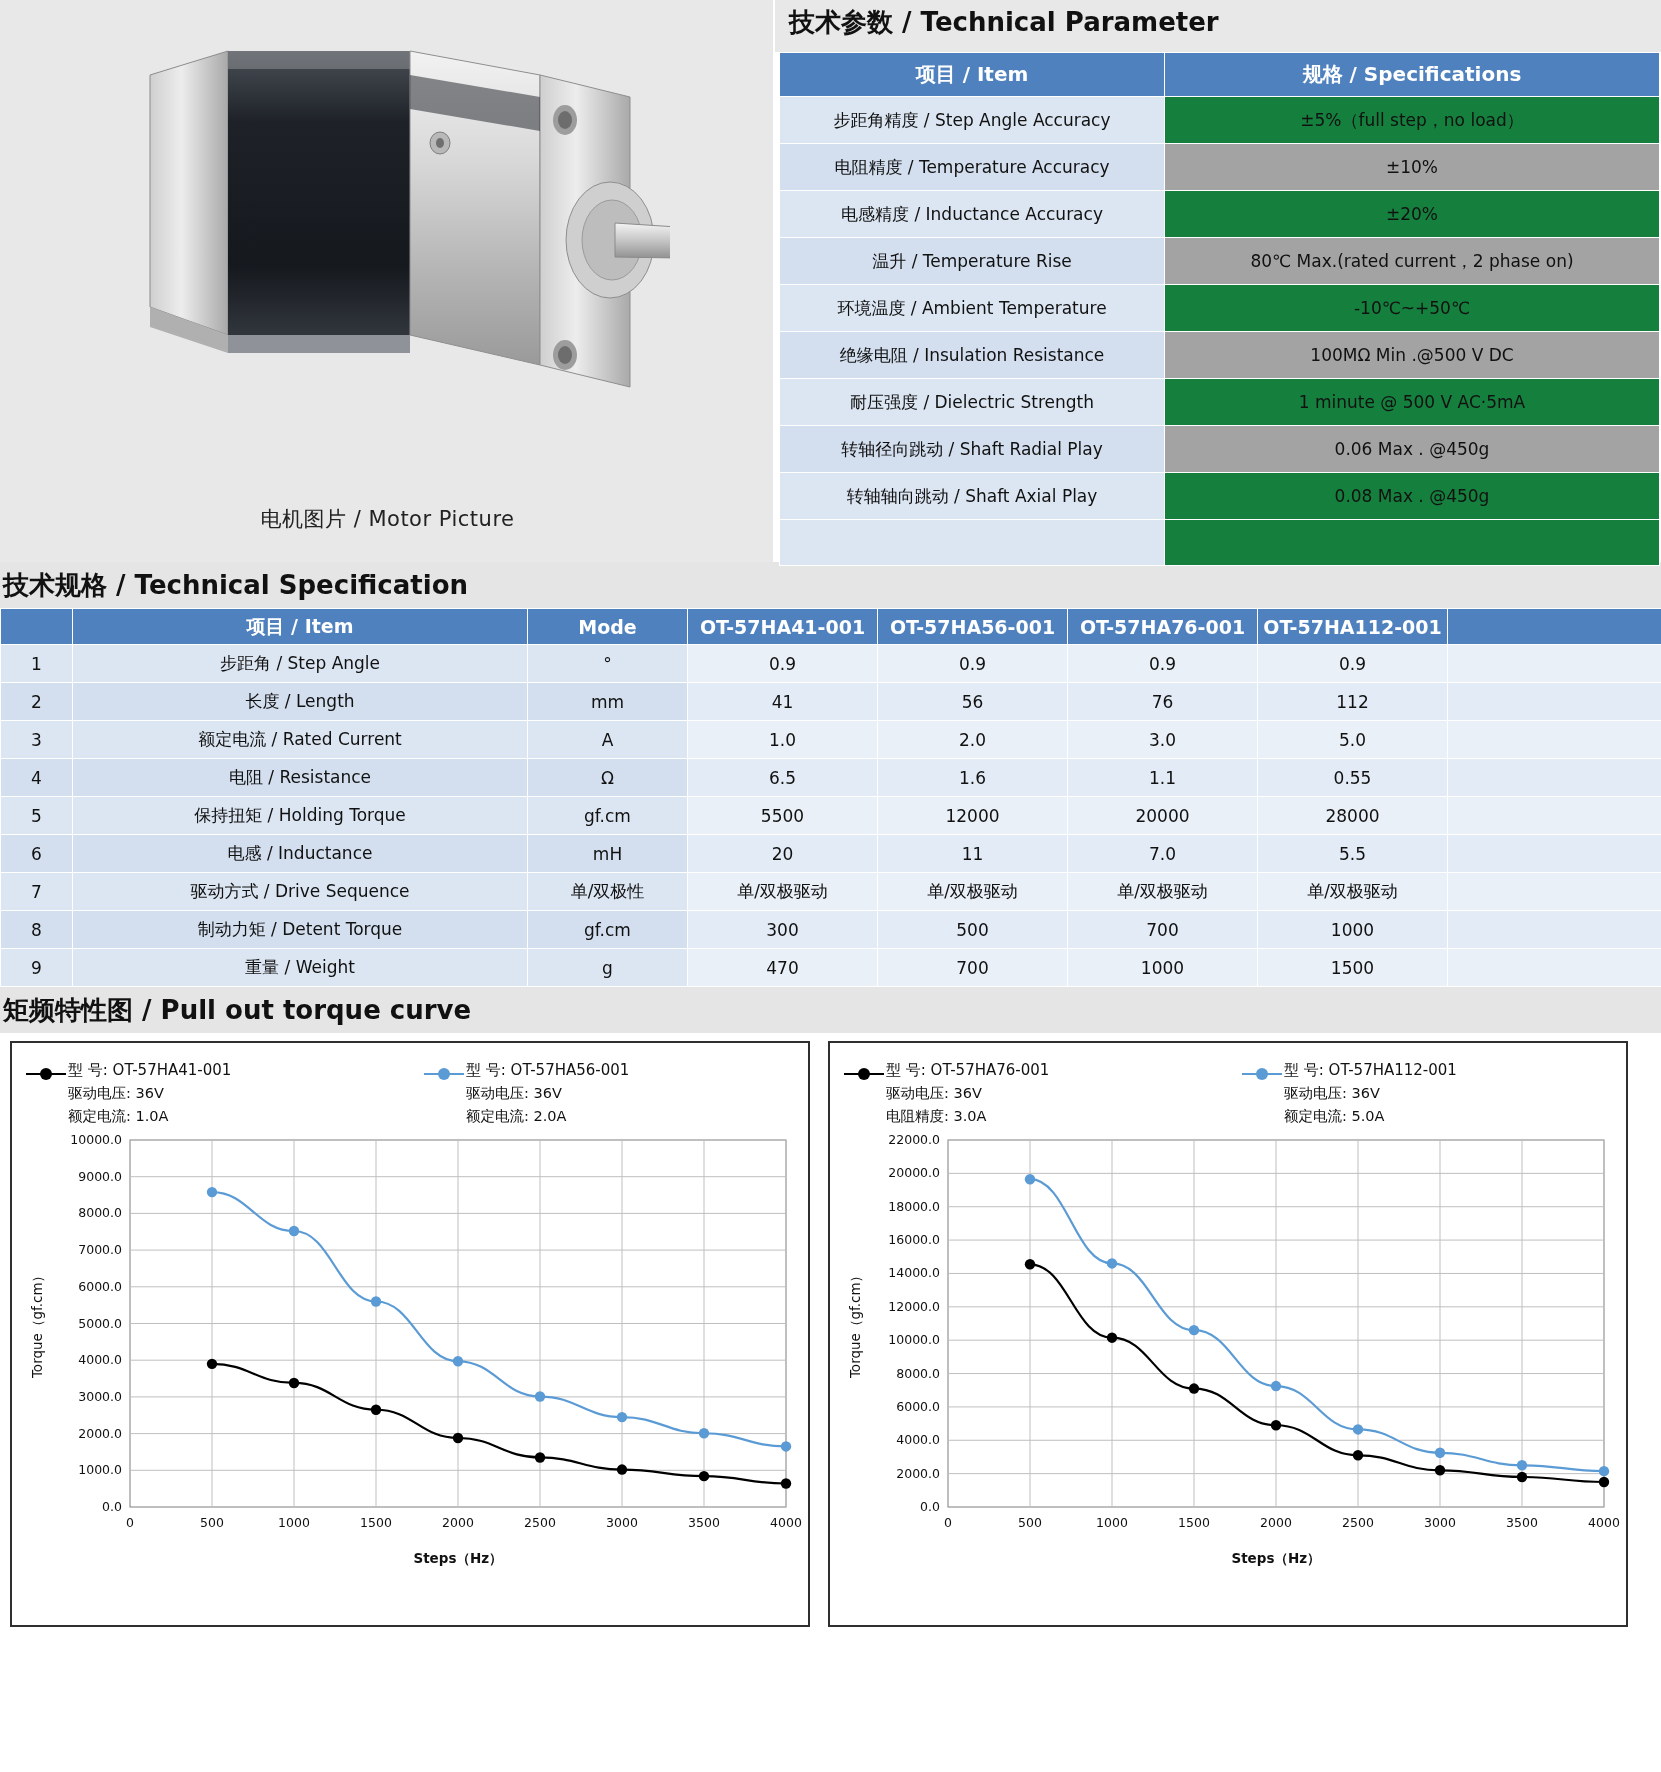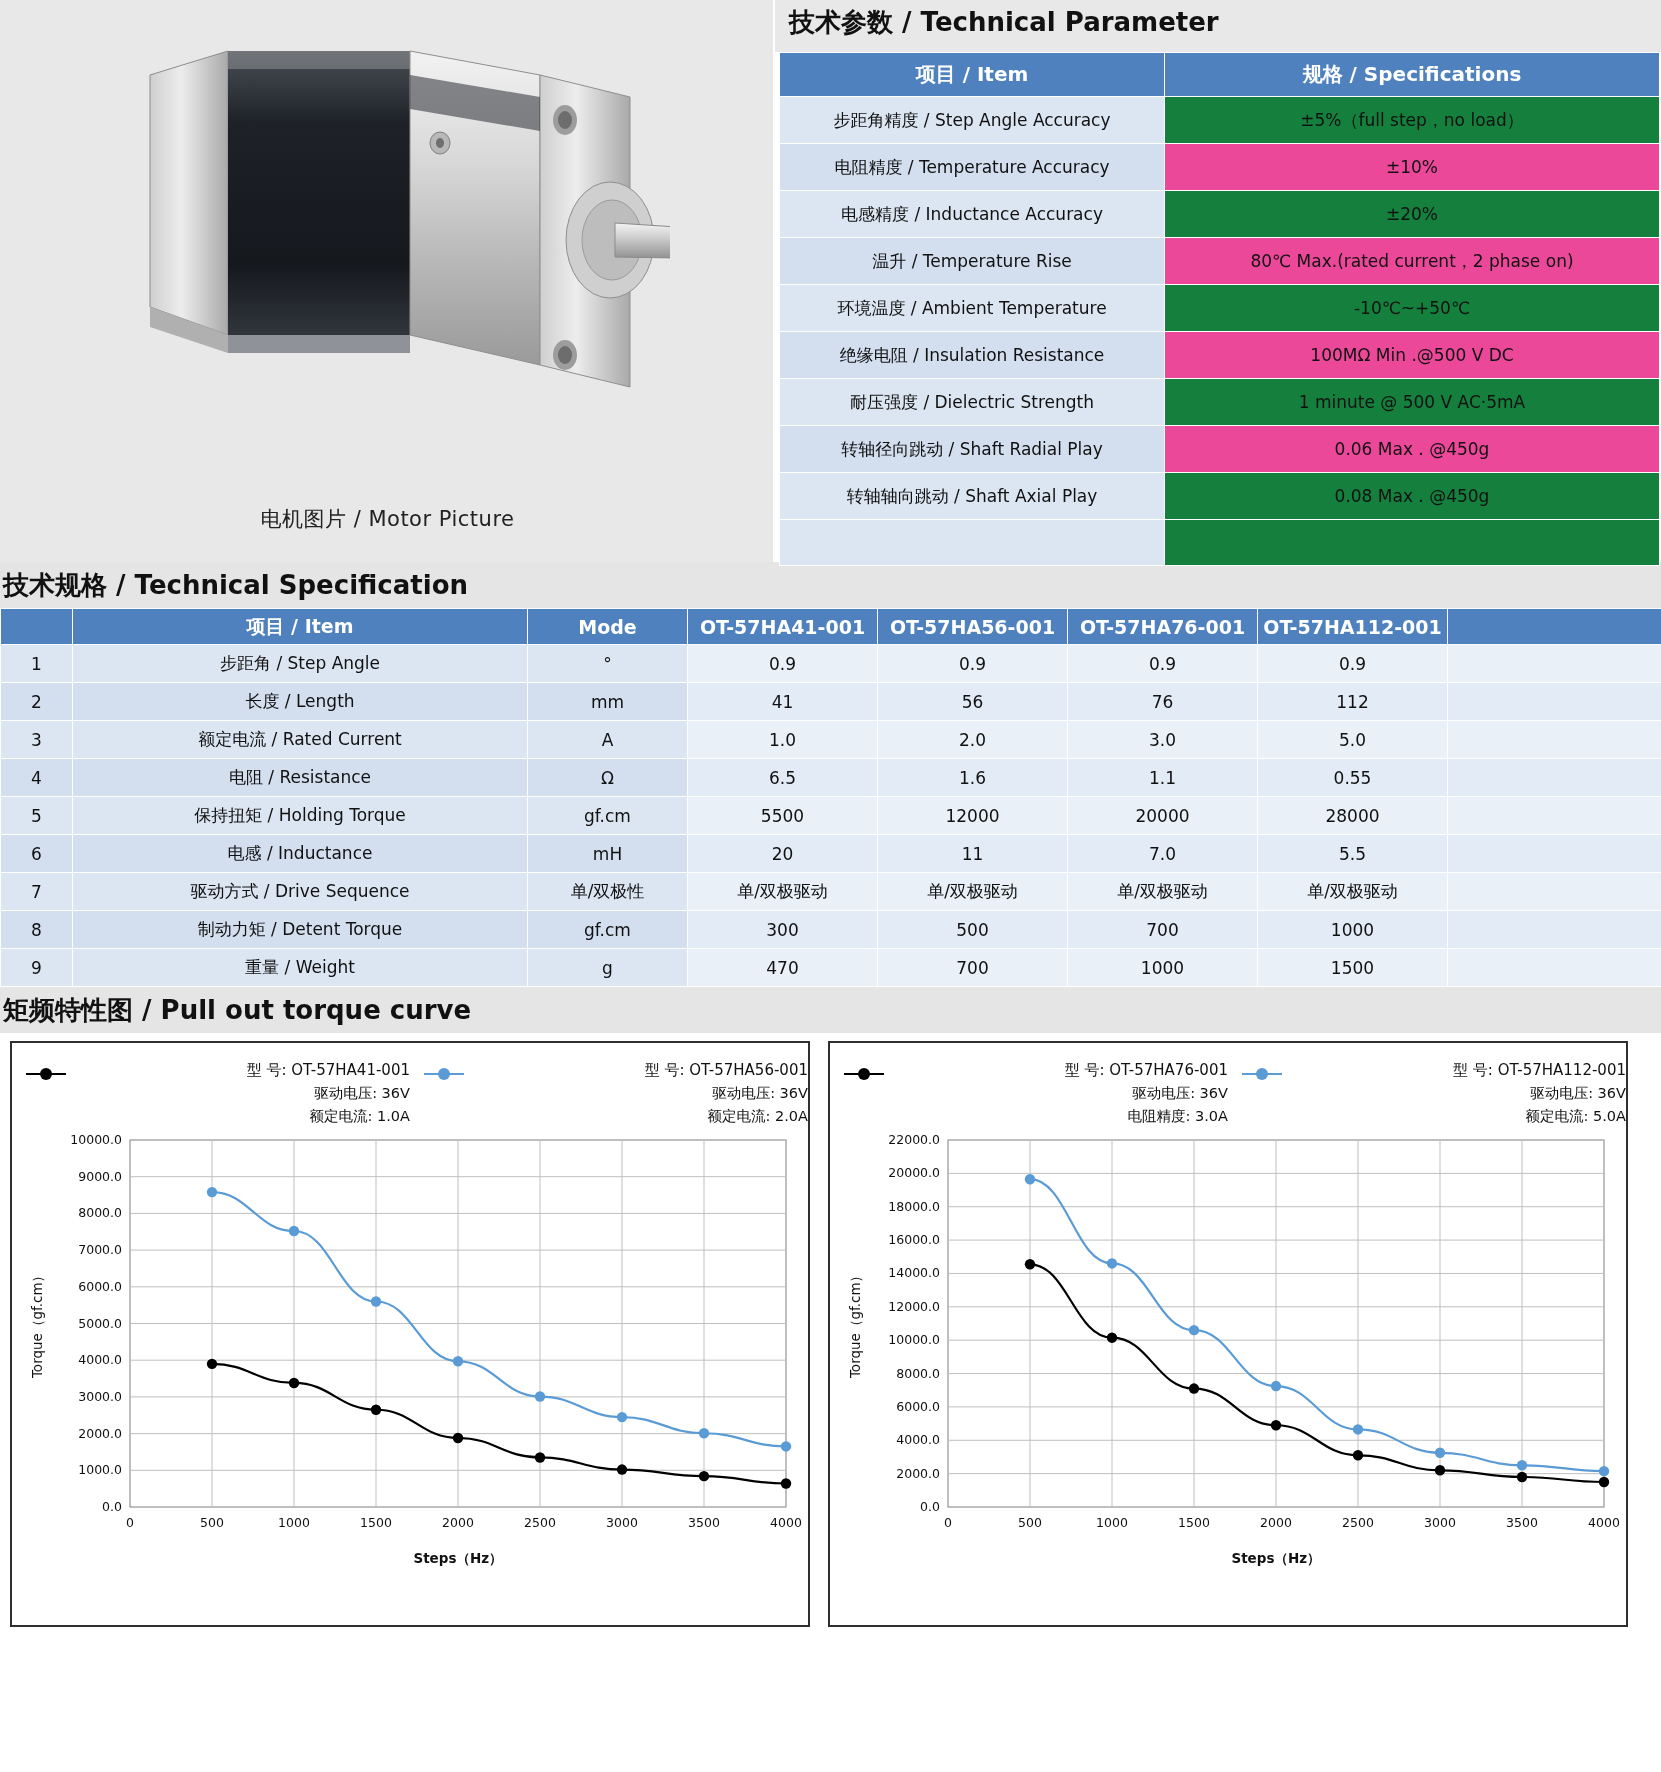--- a/index.html
+++ b/index.html
@@ -55,21 +55,21 @@
   table.tp th {
     background: #4e81bd;
     color: #ffffff;
     font-size: 20px;
     font-weight: bold;
     height: 44px;
   }
   table.tp td.item { background: #dce6f2; text-align: center; }
   table.tp td.spec { background: #15803d; }
   table.tp tr.alt td.item { background: #d3dfef; }
-  table.tp tr.alt td.spec { background: #ec4899; margin-left: 13px; }
+  table.tp tr.alt td.spec { background: #a3a3a3; margin-left: 13px; }
   table.tp td.blank { height: 46px; }
 
   
   .section-bar {
     background: #e5e5e5;
     height: 46px; line-height: 46px;
     font-size: 26px; font-weight: bold;
     padding-left: 3px;
     font-family: "DejaVu Sans", sans-serif;
     color: #111;
@@ -103,21 +103,21 @@
 
   
   .charts { display: flex; gap: 18px; padding: 8px 10px 0 10px; }
   .chart-card {
     border: 2px solid #2f2f2f;
     background: #fff;
     width: 800px;
     height: 586px;
     position: relative;
   }
-  .legend { padding: 18px 0 0 0; text-align: right; }
+  .legend { padding: 18px 0 0 0; }
   .legend-row { display: flex; }
   .legend-col { width: 50%; padding-left: 56px; position: relative; }
   .legend-marker {
     position: absolute; left: 28px; top: 7px; width: 12px; height: 12px; border-radius: 50%;
   }
   .legend-marker:before {
     content: ""; position: absolute; left: -14px; top: 5px; width: 40px; height: 2px;
   }
   .legend-line1 { font-size: 15px; white-space: nowrap; font-family: "DejaVu Sans", sans-serif; }
   .legend-line2, .legend-line3 { font-size: 14.5px; margin-top: 4px; font-family: "DejaVu Sans", sans-serif; }

